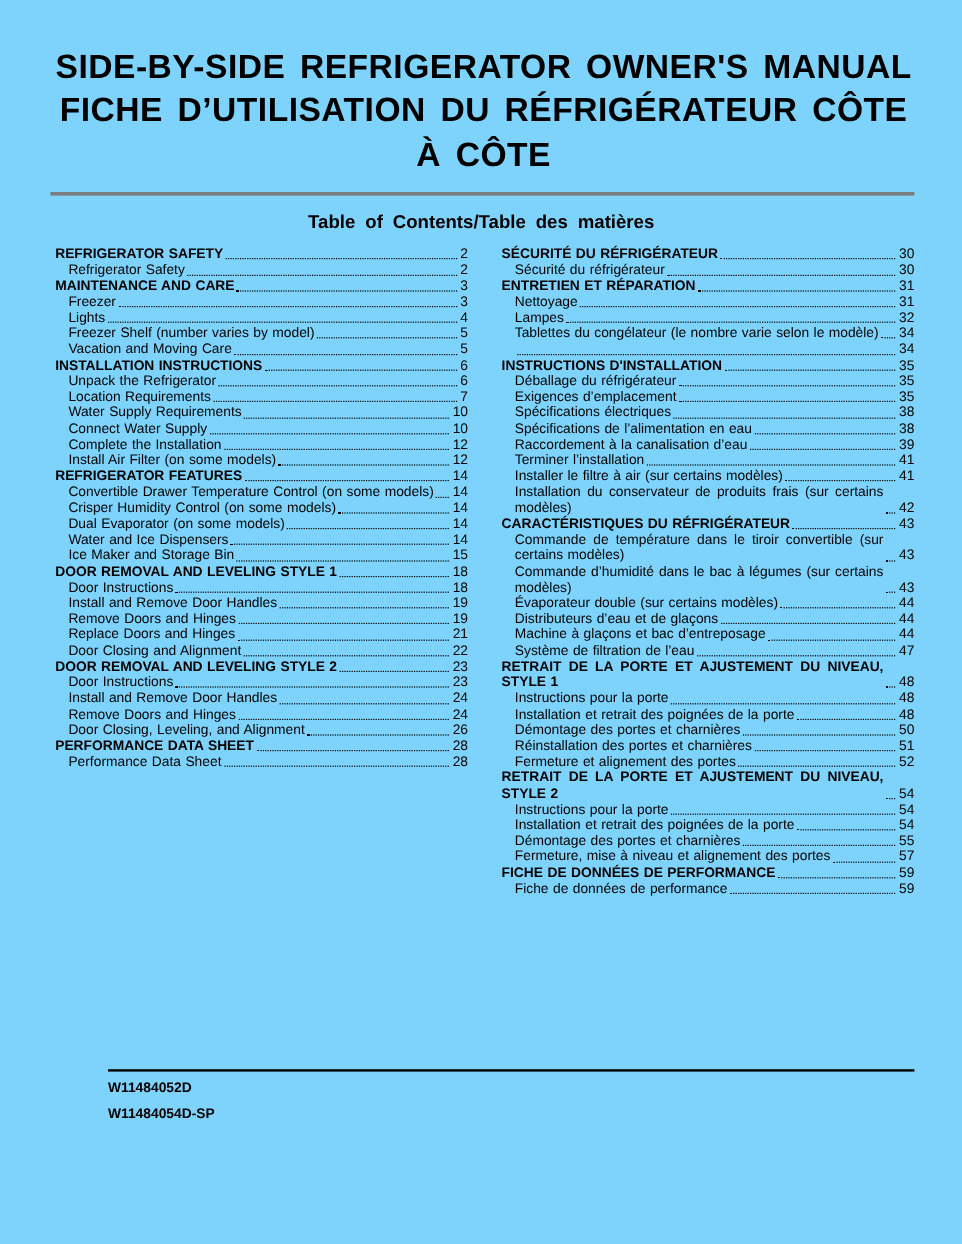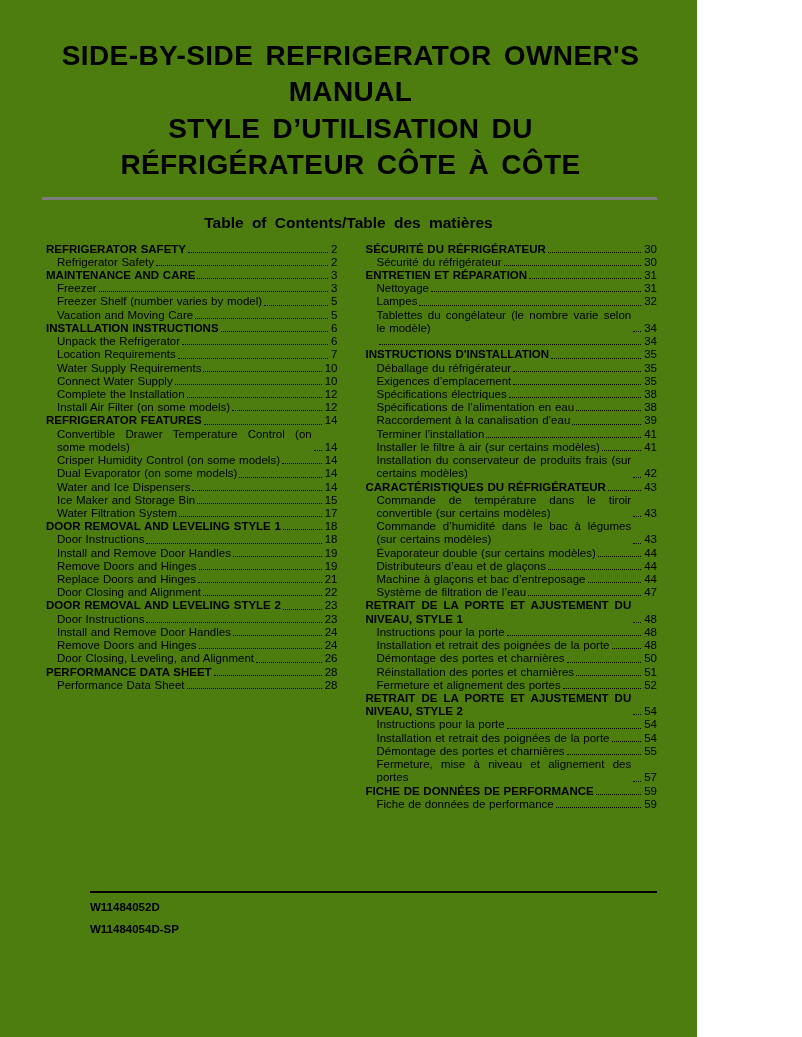--- a/index.html
+++ b/index.html
@@ -1,21 +1,21 @@
 <!DOCTYPE html>
 <html><head>
 <meta charset="utf-8">
 <style>
   html, body { margin: 0; padding: 0; background: #ffffff; }
   body { font-family: "Liberation Sans", sans-serif; color: #000; }
   .page {
     position: relative;
-    width: 697px;
+    width: 802px;
     height: 1037px;
-    background: #4d7c0f;
+    background: #7dd3fc;
     overflow: hidden;
   }
   .title-block {
     padding: 38px 42px 0 46px;
     text-align: center;
   }
   .title-block h1 {
     margin: 0;
     font-size: 28px;
     font-weight: 700;
@@ -87,21 +87,21 @@
     line-height: 1.4;
   }
 </style>
 </head>
 <body>
 
 <div class="page">
 
   <header class="title-block">
     <h1>SIDE-BY-SIDE REFRIGERATOR OWNER'S MANUAL</h1>
-    <h1>STYLE D’UTILISATION DU RÉFRIGÉRATEUR CÔTE À CÔTE</h1>
+    <h1>FICHE D’UTILISATION DU RÉFRIGÉRATEUR CÔTE À CÔTE</h1>
   </header>
 
   <hr class="title-rule">
 
   <h2 class="toc-heading">Table of Contents/Table des matières</h2>
 
   <div class="toc-columns">
     <div class="toc-col">
         <div class="toc-row toc-section-title">
           <span class="toc-label">REFRIGERATOR SAFETY</span>
@@ -117,20 +117,25 @@
           <span class="toc-label">MAINTENANCE AND CARE</span>
           <span class="toc-dots"></span>
           <span class="toc-page">3</span>
         </div>
         <div class="toc-row toc-item">
           <span class="toc-label">Freezer</span>
           <span class="toc-dots"></span>
           <span class="toc-page">3</span>
         </div>
         <div class="toc-row toc-item">
+          <span class="toc-label">Lights</span>
+          <span class="toc-dots"></span>
+          <span class="toc-page">4</span>
+        </div>
+        <div class="toc-row toc-item">
           <span class="toc-label">Freezer Shelf (number varies by model)</span>
           <span class="toc-dots"></span>
           <span class="toc-page">5</span>
         </div>
         <div class="toc-row toc-item">
           <span class="toc-label">Vacation and Moving Care</span>
           <span class="toc-dots"></span>
           <span class="toc-page">5</span>
         </div>
         <div class="toc-row toc-section-title">
@@ -190,25 +195,20 @@
         </div>
         <div class="toc-row toc-item">
           <span class="toc-label">Water and Ice Dispensers</span>
           <span class="toc-dots"></span>
           <span class="toc-page">14</span>
         </div>
         <div class="toc-row toc-item">
           <span class="toc-label">Ice Maker and Storage Bin</span>
           <span class="toc-dots"></span>
           <span class="toc-page">15</span>
-        </div>
-        <div class="toc-row toc-item">
-          <span class="toc-label">Water Filtration System</span>
-          <span class="toc-dots"></span>
-          <span class="toc-page">17</span>
         </div>
         <div class="toc-row toc-section-title">
           <span class="toc-label">DOOR REMOVAL AND LEVELING STYLE 1</span>
           <span class="toc-dots"></span>
           <span class="toc-page">18</span>
         </div>
         <div class="toc-row toc-item">
           <span class="toc-label">Door Instructions</span>
           <span class="toc-dots"></span>
           <span class="toc-page">18</span>

